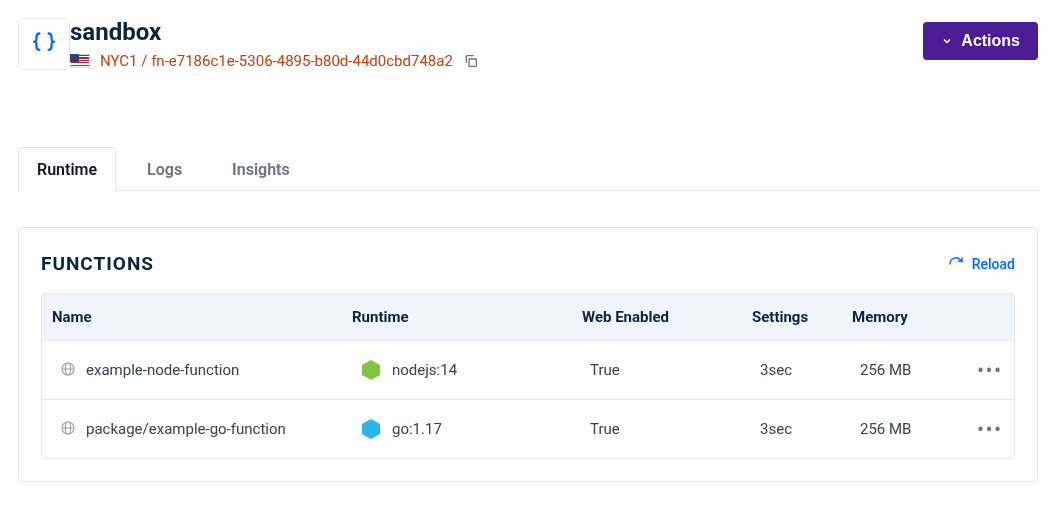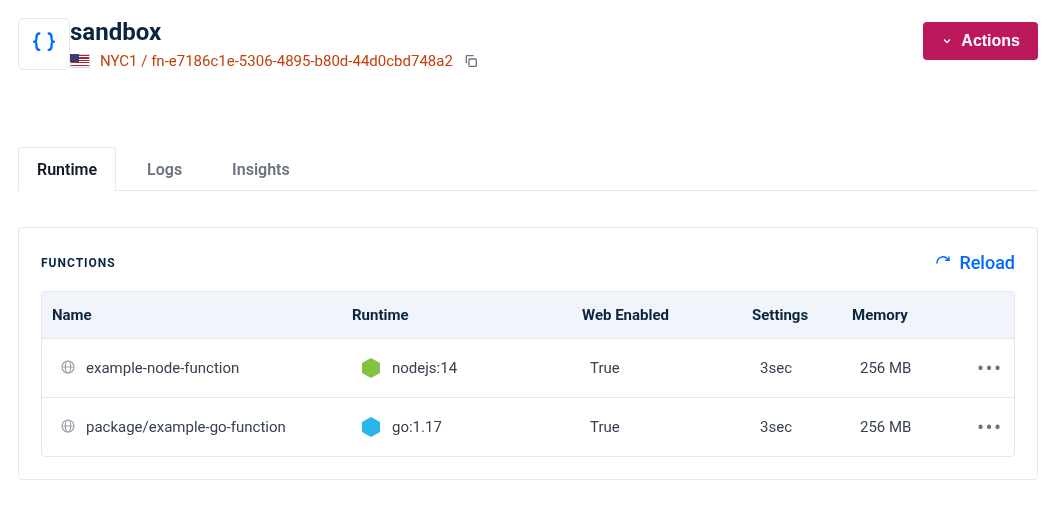--- a/index.html
+++ b/index.html
@@ -66,21 +66,21 @@
     .breadcrumb {
       color: #c2410c;
       font-size: 15px;
     }
     .copy-icon {
       color: #6b7280;
       cursor: pointer;
       display: inline-flex;
     }
     .actions-btn {
-      background: #be185d;
+      background: #4c1d95;
       color: #fff;
       border: none;
       border-radius: 4px;
       padding: 10px 18px;
       font-size: 16px;
       font-weight: 600;
       cursor: pointer;
       display: flex;
       align-items: center;
       gap: 8px;
@@ -119,29 +119,29 @@
       border-radius: 4px;
       padding: 24px 22px 22px 22px;
     }
     .card-head {
       display: flex;
       justify-content: space-between;
       align-items: center;
       margin-bottom: 18px;
     }
     .section-label {
-      font-size: 12px;
+      font-size: 19px;
       font-weight: 700;
       letter-spacing: 1px;
       color: #0b2540;
       text-transform: uppercase;
     }
     .reload {
       color: #0069ff;
-      font-size: 18px;
+      font-size: 14px;
       font-weight: 500;
       cursor: pointer;
       display: flex;
       align-items: center;
       gap: 8px;
     }
 
     
     .tbl {
       border: 1px solid #e5e7eb;

